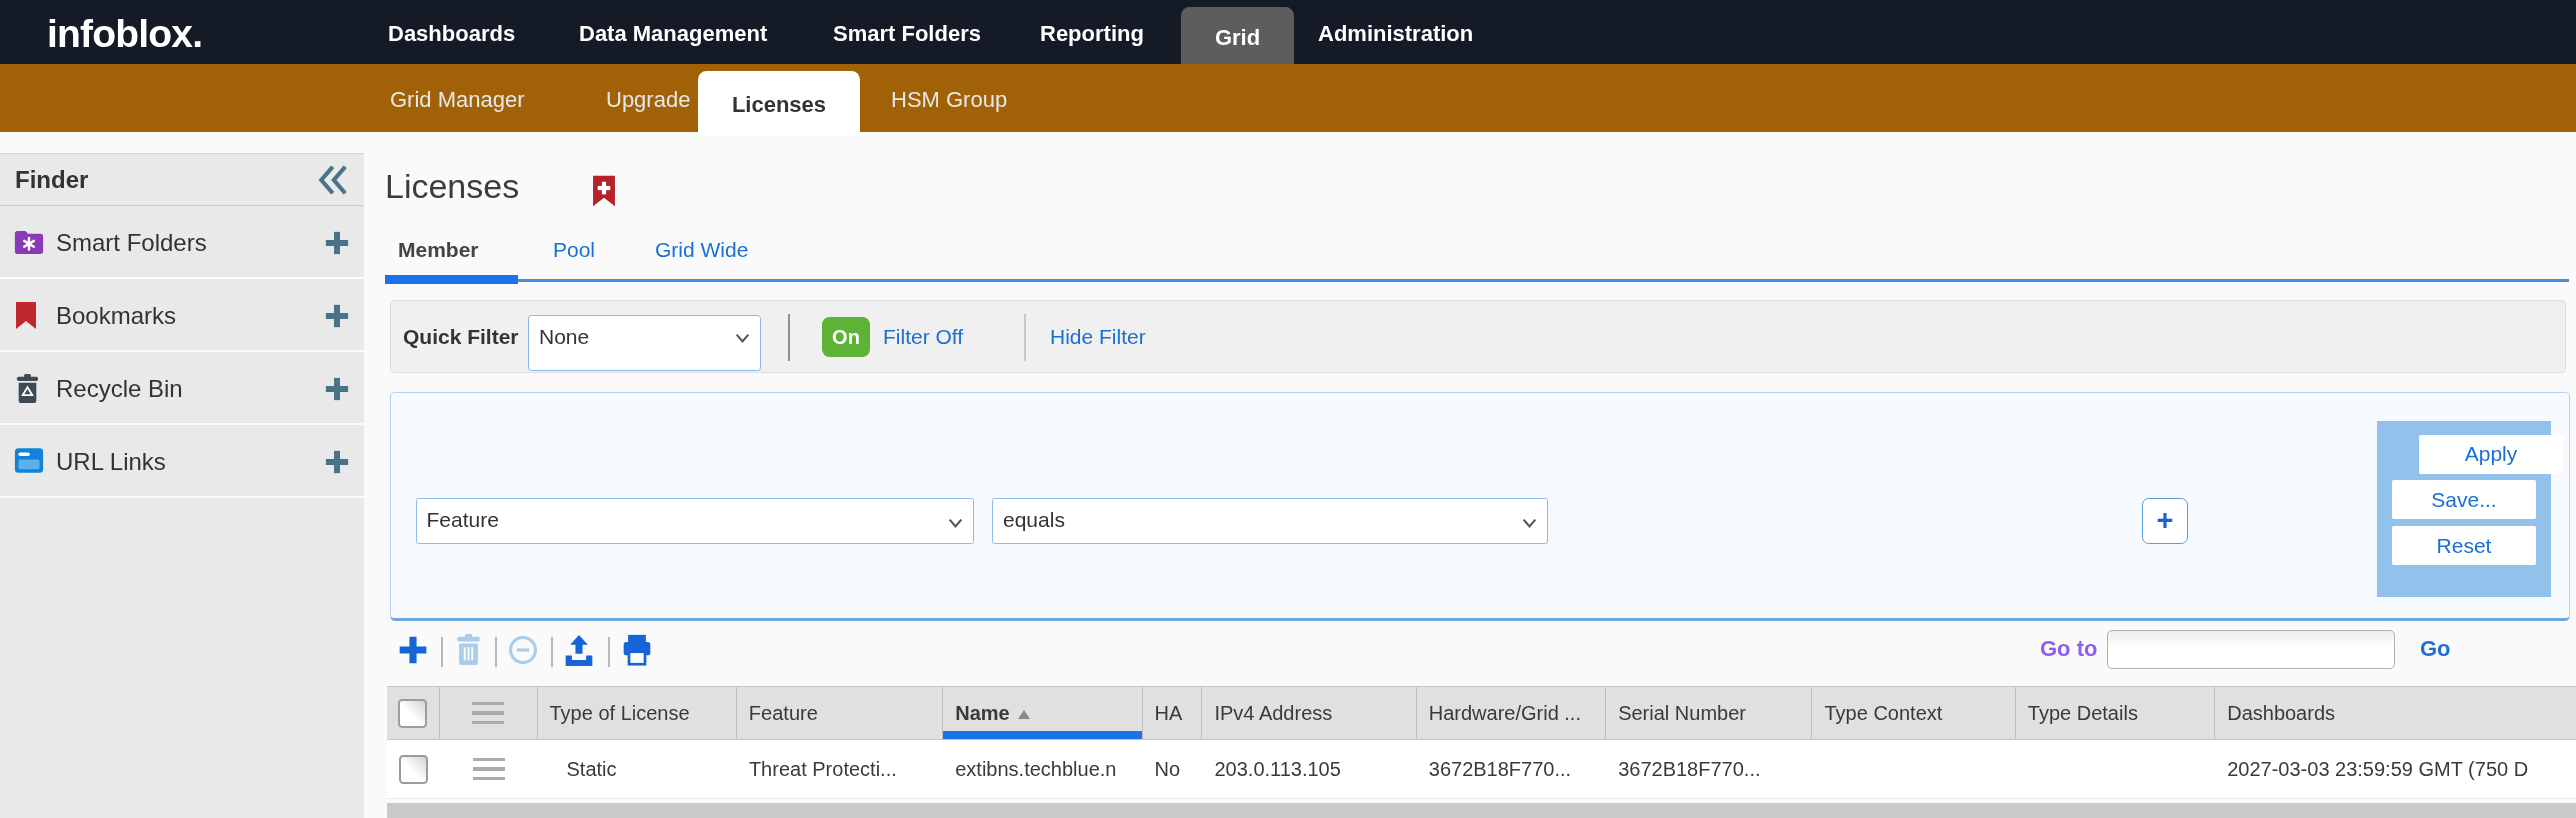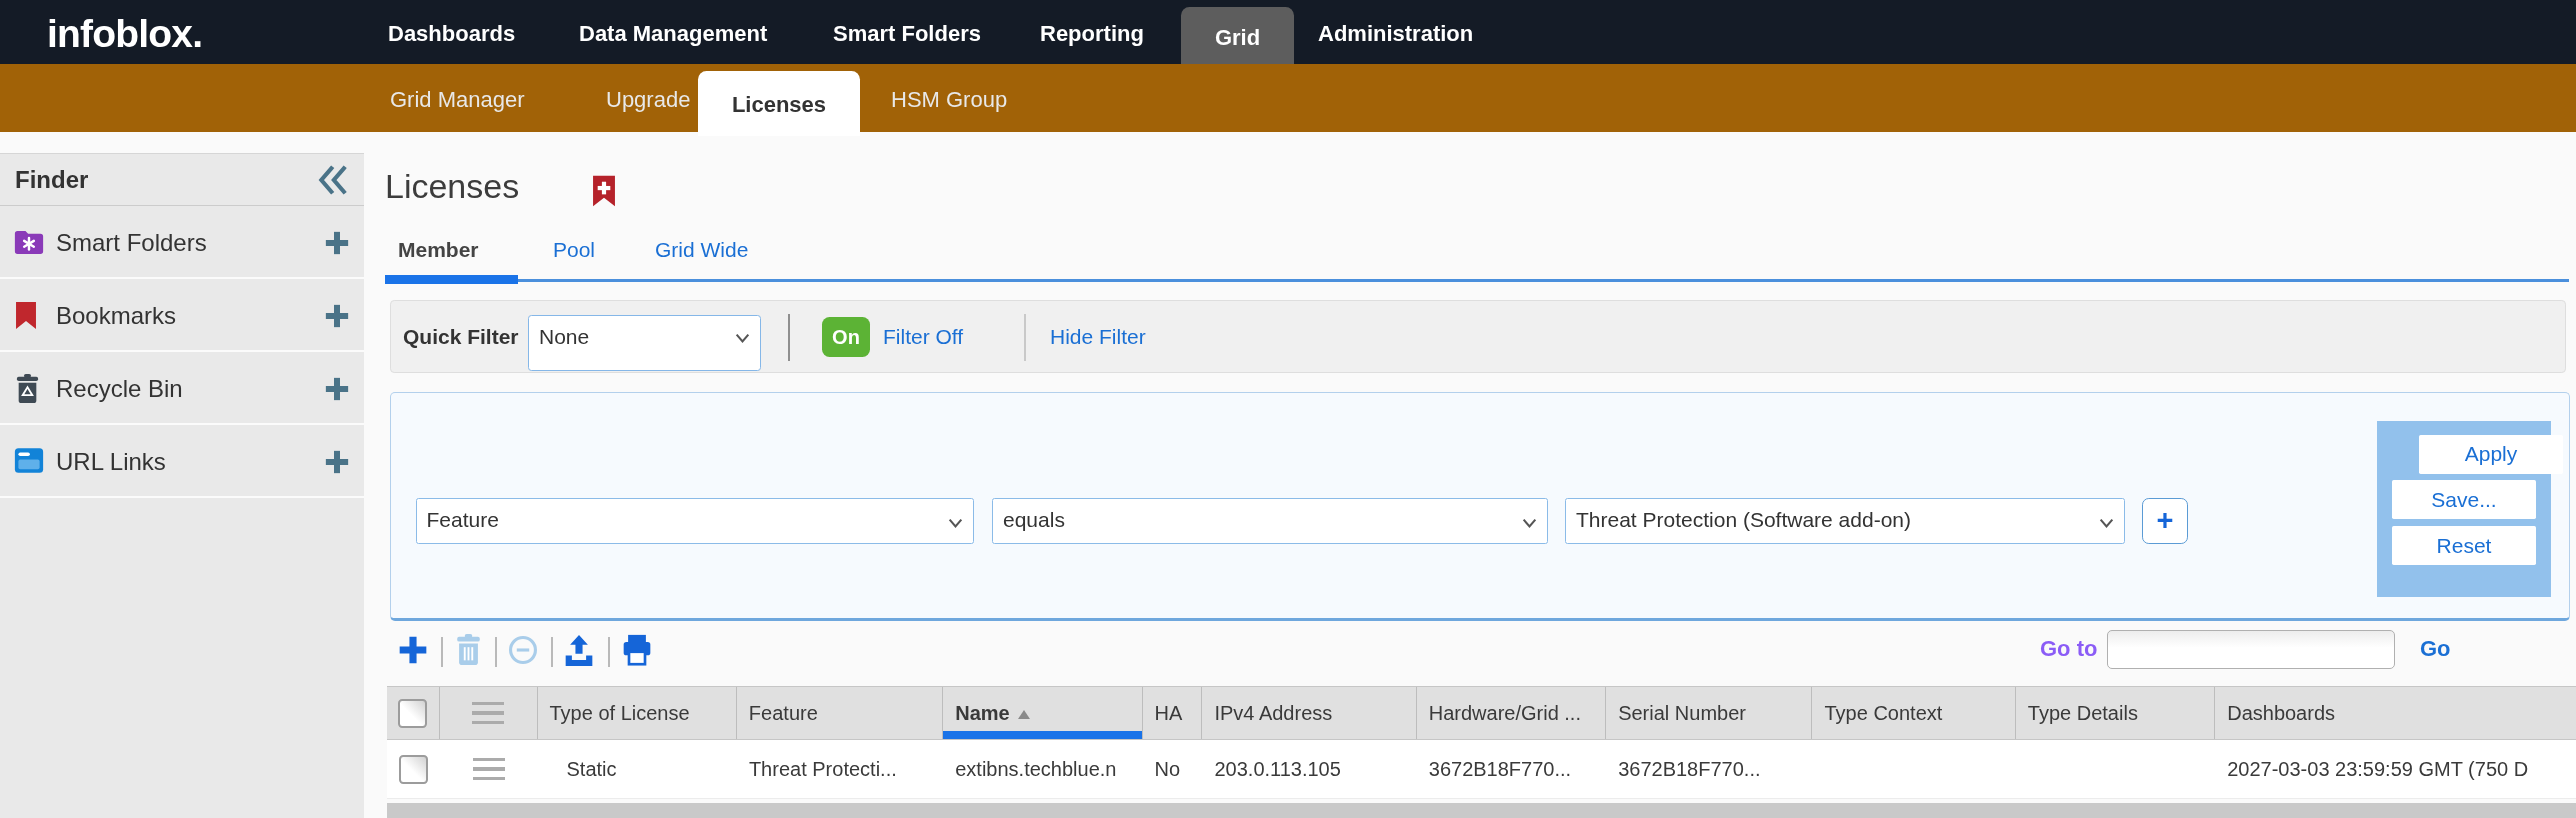--- a/index.html
+++ b/index.html
@@ -249,28 +249,20 @@
       </span>
     </div>
     <div class="fb-select" style="left:601px; width:556px;">
       <span class="select-value">equals</span>
       <span class="select-chevron" style="top:17px;">
         <svg width="15" height="10" viewBox="0 0 18 12">
             <path d="M2 2 L9 10 L16 2" fill="none" stroke="#555" stroke-width="2.5"></path>
           </svg>
       </span>
     </div>
-    <div class="fb-select" style="left:1174px; width:560px;">
-      <span class="select-value">Threat Protection (Software add-on)</span>
-      <span class="select-chevron" style="top:17px;">
-        <svg width="15" height="10" viewBox="0 0 18 12">
-            <path d="M2 2 L9 10 L16 2" fill="none" stroke="#555" stroke-width="2.5"></path>
-          </svg>
-      </span>
-    </div>
     <div class="fb-add">
       <span>+</span>
     </div>
     <div class="fb-actions">
       <button class="fb-btn" style="top:13.5px;margin-left:27px;">Apply</button>
       <button class="fb-btn" style="top:59px;">Save...</button>
       <button class="fb-btn" style="top:105px;">Reset</button>
     </div>
   </div>
 

